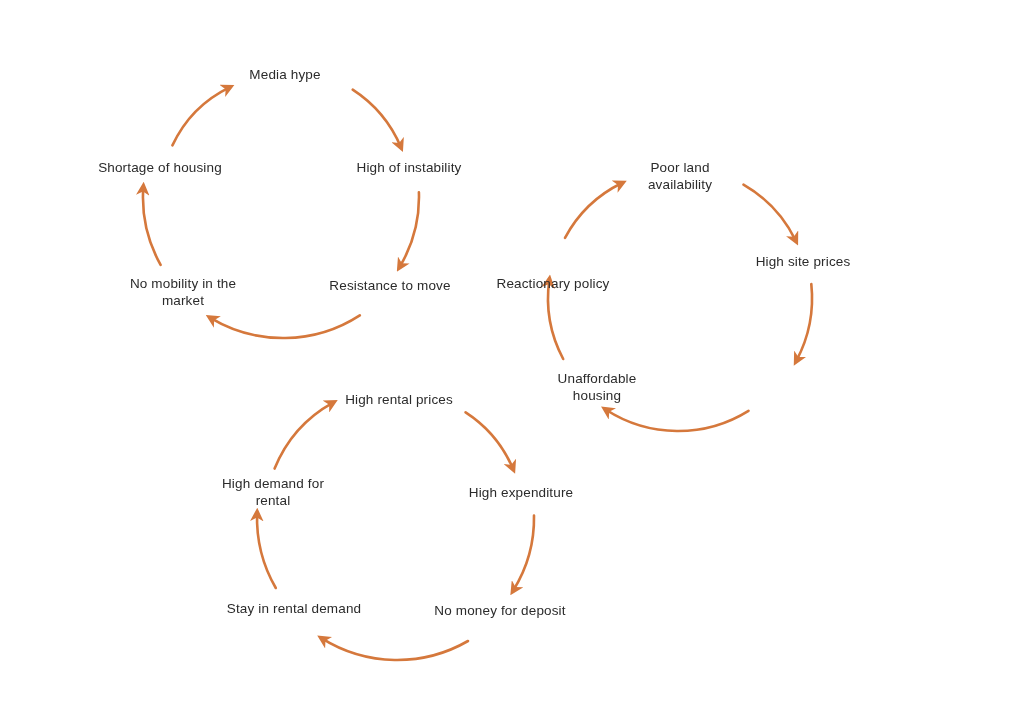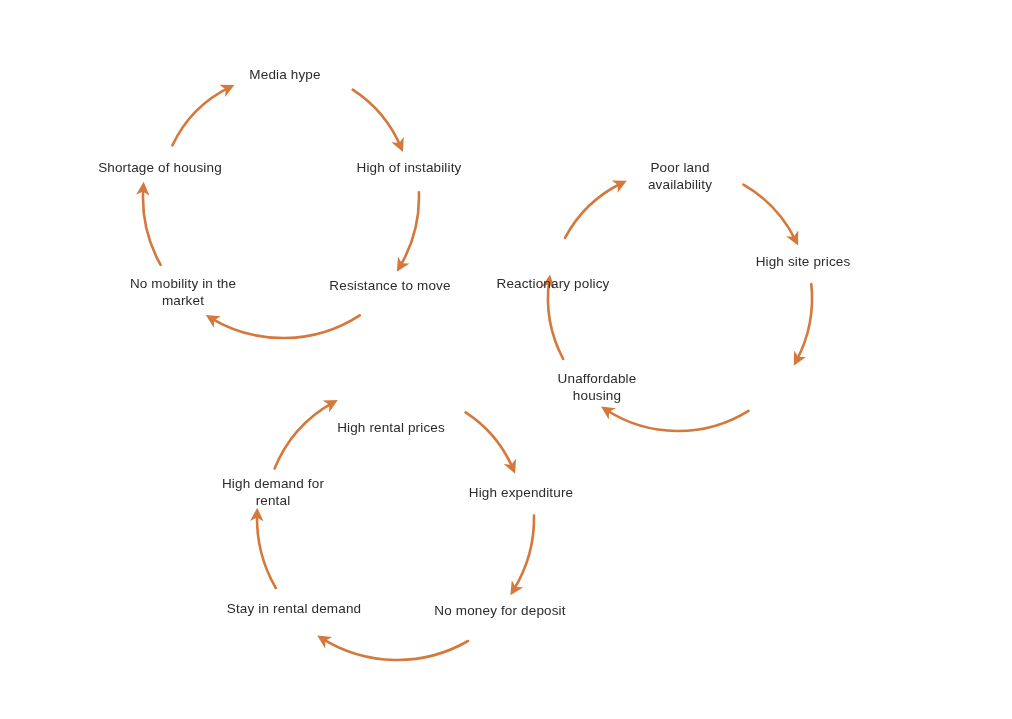--- a/index.html
+++ b/index.html
@@ -86,20 +86,20 @@
       <div class="node-label" style="left: 390px; top: 285px;">Resistance to move</div>
       <div class="node-label" style="left: 183px; top: 292px;">No mobility in the
 market</div>
       <div class="node-label" style="left: 160px; top: 167px;">Shortage of housing</div>
       <div class="node-label" style="left: 680px; top: 176px;">Poor land
 availability</div>
       <div class="node-label" style="left: 803px; top: 261px;">High site prices</div>
       <div class="node-label" style="left: 577px; top: 387px; margin-left: 20px;">Unaffordable
 housing</div>
       <div class="node-label" style="left: 553px; top: 261px; margin-top: 22px;">Reactionary policy</div>
-      <div class="node-label" style="left: 391px; top: 399px; margin-top: 28px;">High rental prices</div>
+      <div class="node-label" style="left: 399px; top: 399px;">High rental prices</div>
       <div class="node-label" style="left: 521px; top: 492px;">High expenditure</div>
       <div class="node-label" style="left: 500px; top: 610px;">No money for deposit</div>
       <div class="node-label" style="left: 294px; top: 608px;">Stay in rental demand</div>
       <div class="node-label" style="left: 273px; top: 492px;">High demand for
 rental</div>
     </div>
 </div>
 
 </body></html>

